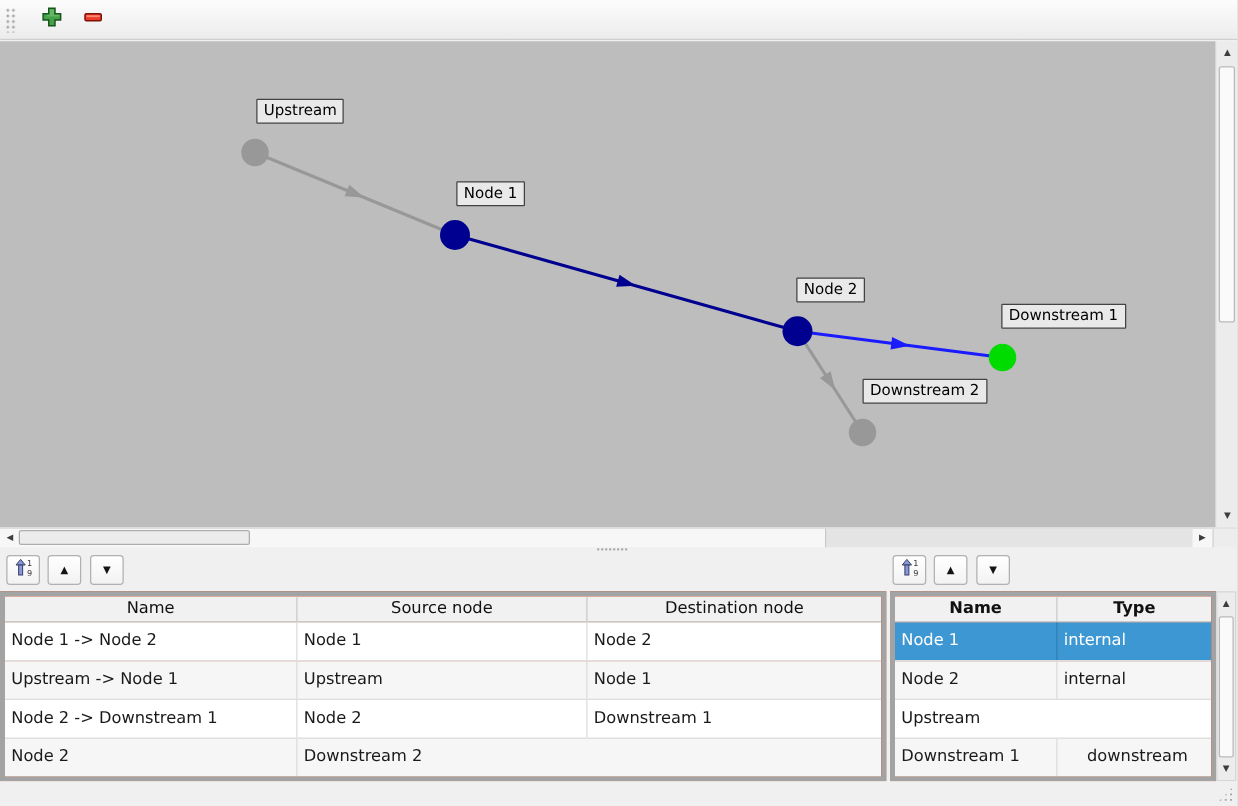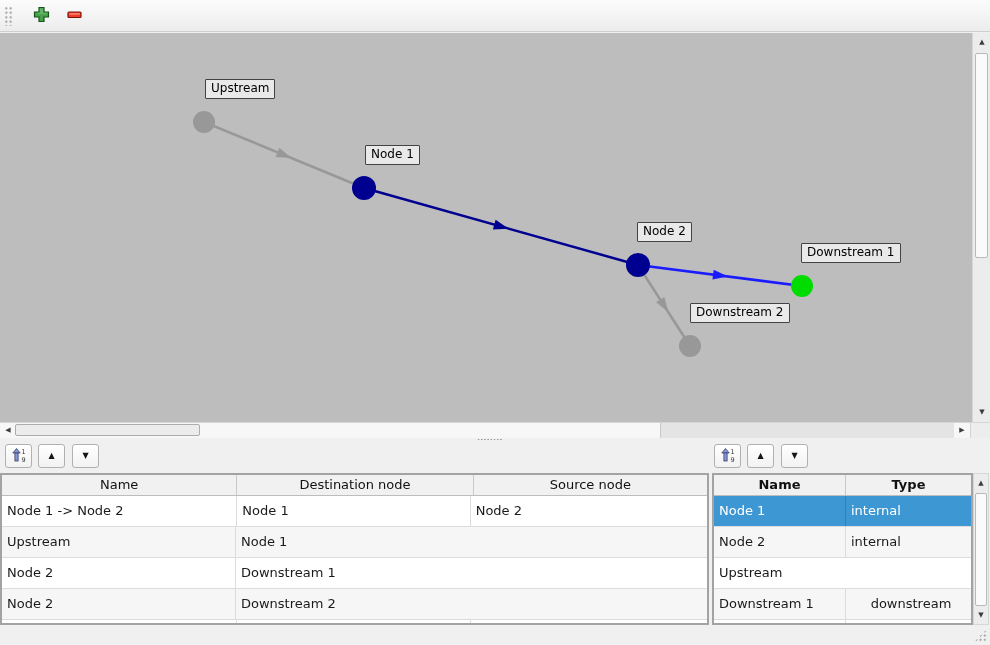--- a/index.html
+++ b/index.html
@@ -76,21 +76,21 @@
     position:absolute; top:2px; width:27px; height:24px;
     background:linear-gradient(#ffffff,#f2f2f2);
     border:1px solid #b1b1b1; border-radius:3px; box-sizing:border-box;
     display:flex; align-items:center; justify-content:center;
   }
   .tri { font-size:8px; color:#141414; line-height:1; }
   
   .tables { position:absolute; left:0; top:473px; width:990px; height:152px; }
   .table {
     position:absolute; top:0; height:152px; background:#c2410c;
-    border:2px solid #a3a3a3; box-sizing:border-box; overflow:hidden;
+    border:4px solid #a3a3a3; box-sizing:border-box; overflow:hidden;
   }
   .left-table { left:0; width:709px; }
   .right-table { left:712px; width:261px; }
   .thead { display:flex; height:20px; background:#f1f1f1; border-bottom:1px solid #bdbdbd; }
   .th {
     text-align:center; line-height:19px; font-size:13px; color:#111;
     border-right:1px solid #c9c9c9; box-sizing:border-box; overflow:hidden; white-space:nowrap;
   }
   .th:last-child { border-right:none; }
   .right-table .th { font-weight:bold; }
@@ -221,33 +221,35 @@
     </div>
     <div class="btn" style="left:781px;">
       <span class="tri">▼</span>
     </div>
   </div>
 
   <div class="tables">
     <div class="table left-table" id="edge-table">
       <div class="thead">
           <div class="th" style="width: 236px;">Name</div>
+          <div class="th" style="width: 234px;">Source node</div>
           <div class="th" style="width: 237px;">Destination node</div>
-          <div class="th" style="width: 234px;">Source node</div>
         </div>
     <div class="tr">
           <div class="td" style="width: 236px;">Node 1 -&gt; Node 2</div>
           <div class="td" style="width: 234px;">Node 1</div>
           <div class="td" style="width: 237px;">Node 2</div>
         </div>
         <div class="tr alt">
+          <div class="td" style="width: 236px;">Upstream -&gt; Node 1</div>
           <div class="td" style="width: 234px;">Upstream</div>
           <div class="td" style="width: 237px;">Node 1</div>
         </div>
         <div class="tr">
+          <div class="td" style="width: 236px;">Node 2 -&gt; Downstream 1</div>
           <div class="td" style="width: 234px;">Node 2</div>
           <div class="td" style="width: 237px;">Downstream 1</div>
         </div>
         <div class="tr alt">
           <div class="td" style="width: 234px;">Node 2</div>
           <div class="td" style="width: 237px;">Downstream 2</div>
         </div>
         <div class="tr filler">
           <div class="td" style="width: 236px;"></div>
           <div class="td" style="width: 234px;"></div>

